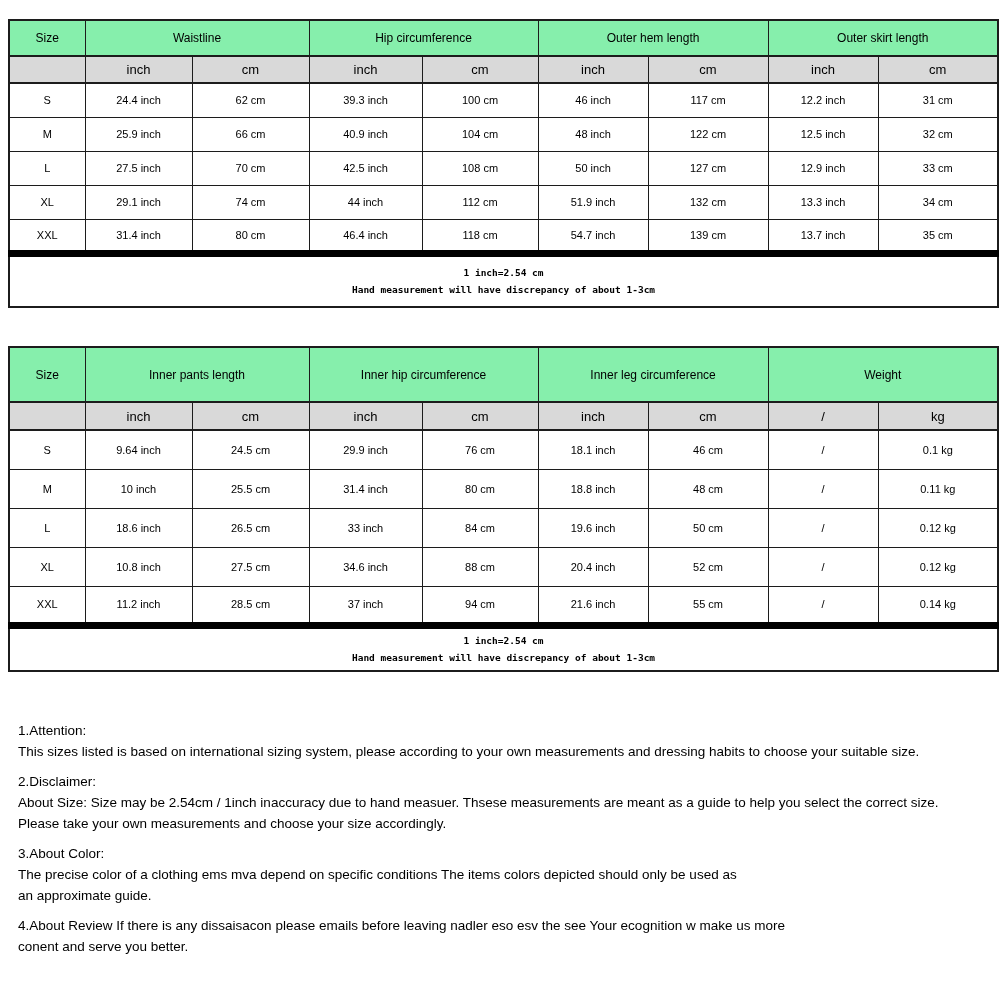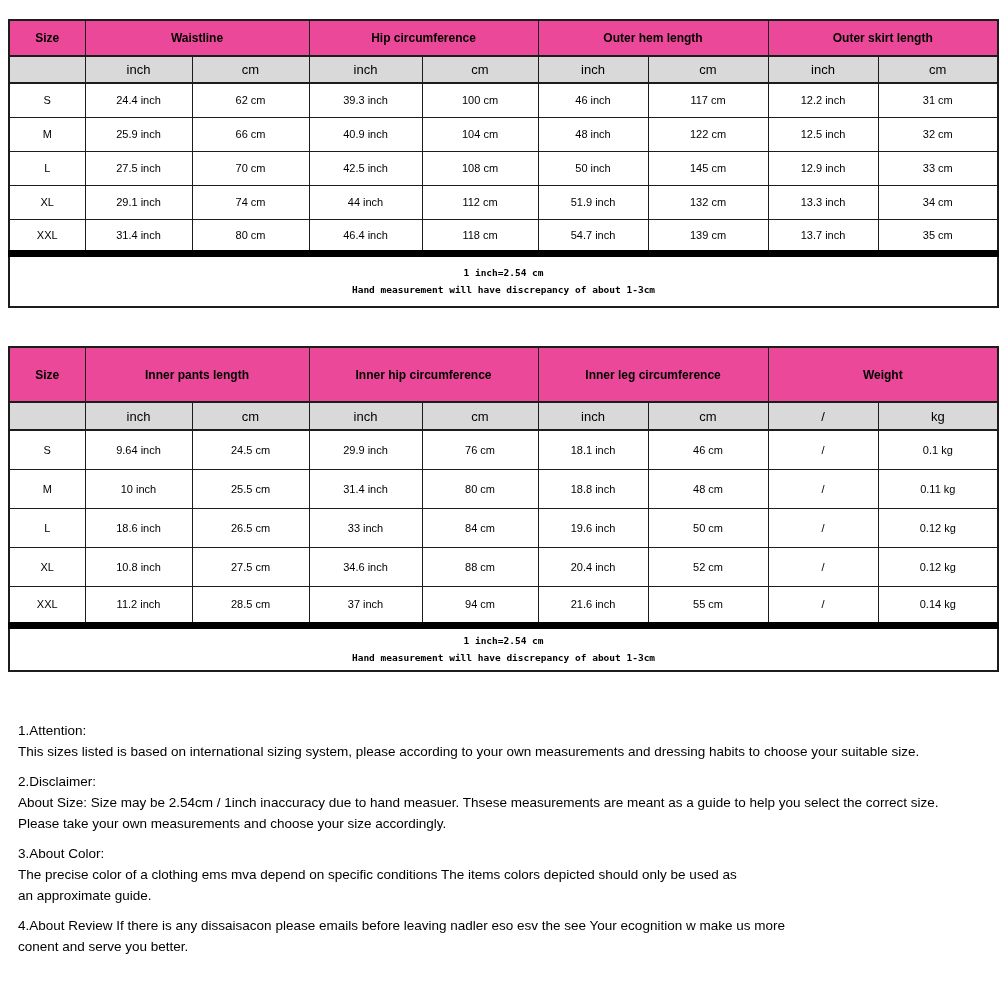--- a/index.html
+++ b/index.html
@@ -31,22 +31,22 @@
   col.c-inch1 { width: 107px; }
   col.c-cm1   { width: 117px; }
   col.c-inch2 { width: 113px; }
   col.c-cm2   { width: 116px; }
   col.c-inch3 { width: 110px; }
   col.c-cm3   { width: 120px; }
   col.c-inch4 { width: 110px; }
   col.c-cm4   { width: 120px; }
 
   thead tr.groups th {
-    background: #ec4899;
-    font-weight: bold;
+    background: #86efac;
+    font-weight: normal;
     font-size: 12px;
     border-bottom: 2px solid #1c1c1c;
   }
   thead tr.units td {
     background: #d9d9d9;
     font-size: 13px;
     font-weight: normal;
     border-bottom: 2px solid #1c1c1c;
   }
   tbody td {
@@ -142,21 +142,21 @@
         <td>12.5 inch</td>
         <td>32 cm</td>
       </tr>
         <tr>
         <td>L</td>
         <td>27.5 inch</td>
         <td>70 cm</td>
         <td>42.5 inch</td>
         <td>108 cm</td>
         <td>50 inch</td>
-        <td>145 cm</td>
+        <td>127 cm</td>
         <td>12.9 inch</td>
         <td>33 cm</td>
       </tr>
         <tr>
         <td>XL</td>
         <td>29.1 inch</td>
         <td>74 cm</td>
         <td>44 inch</td>
         <td>112 cm</td>
         <td>51.9 inch</td>

